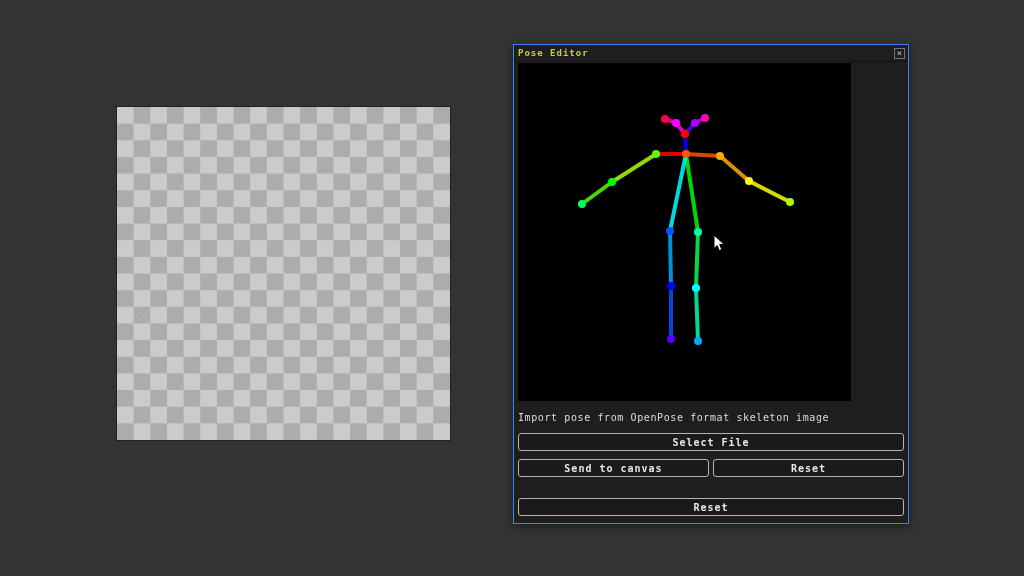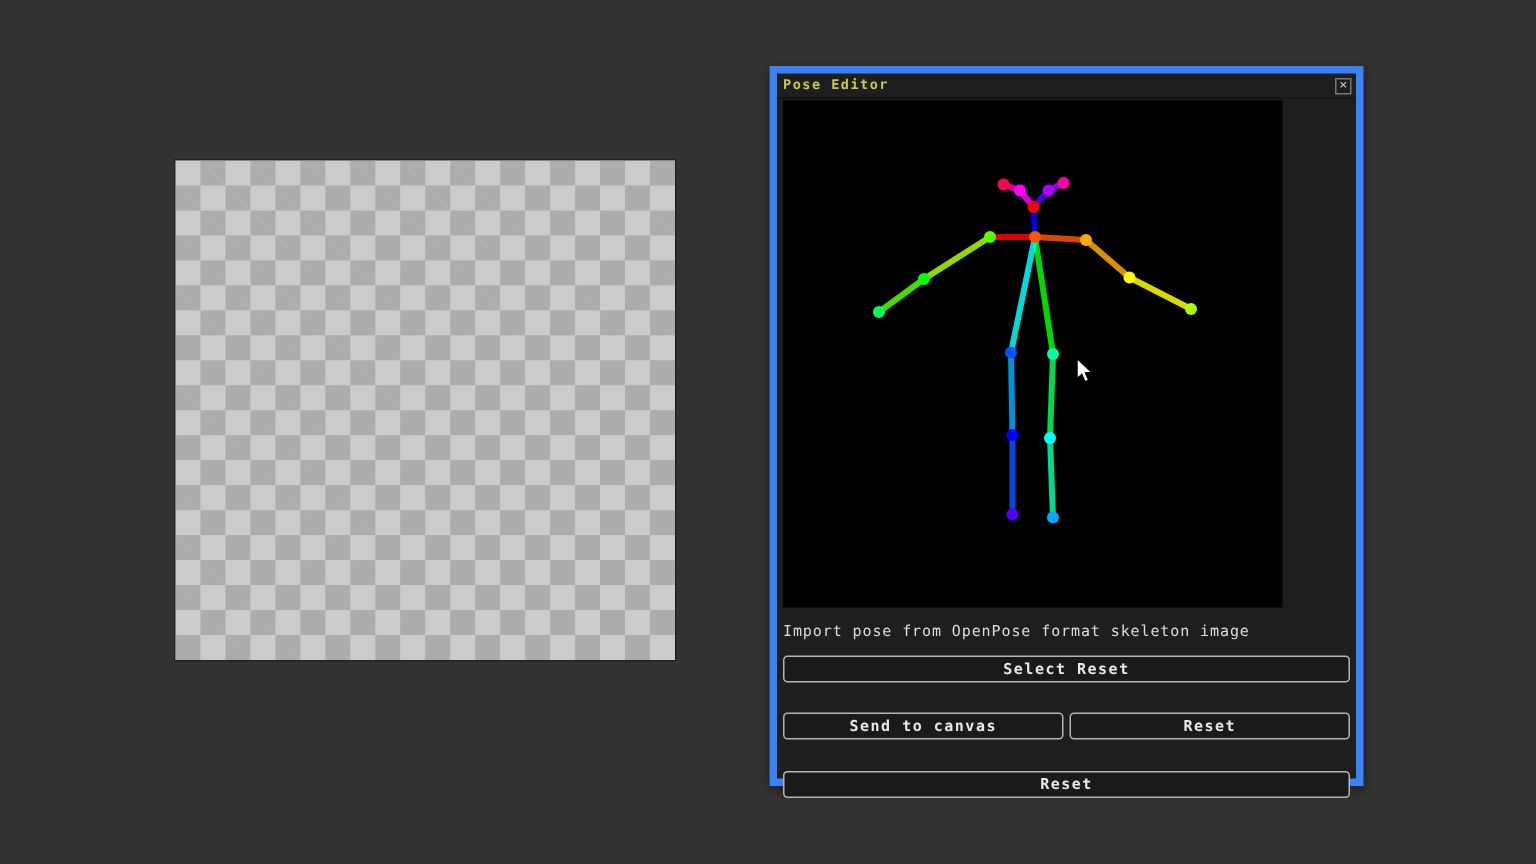--- a/index.html
+++ b/index.html
@@ -17,21 +17,21 @@
       linear-gradient(45deg,var(--checker-dark,#acacac) 25%,transparent 25%,transparent 75%,var(--checker-dark,#acacac) 75%);
     background-position:0 0,16.65px 16.65px;
     background-size:33.3px 33.3px;
     box-shadow:0 0 0 1px rgba(0,0,0,0.35);
   }
   
   .dialog{
     position:absolute;left:513px;top:44px;width:396px;height:480px;
     box-sizing:border-box;
     background:#1e1e1e;
-    border:5px solid #3b82f6;
+    border:1px solid #3b82f6;
     box-shadow:0 2px 8px rgba(0,0,0,0.5);
   }
   .titlebar{
     position:relative;height:17px;
     display:flex;align-items:center;
     padding:0 4px;box-sizing:border-box;
     border-bottom:1px solid #141414;
   }
   .title{
     color:#cccc44;font-size:9px;font-weight:bold;letter-spacing:1px;
@@ -59,21 +59,21 @@
     display:block;box-sizing:border-box;
     height:18px;width:100%;
     background:#1a1a1a;
     border:1px solid #b5b5b5;border-radius:3px;
     color:#e8e8e8;font-family:"DejaVu Sans Mono",monospace;
     font-size:10px;font-weight:bold;letter-spacing:1px;
     text-align:center;line-height:15px;
     cursor:pointer;padding:0;
   }
   .btn-select{margin-top:10px;}
-  .btn-row{display:flex;gap:4px;margin-top:20px;}
+  .btn-row{display:flex;gap:4px;margin-top:8px;}
   .btn-row .btn{flex:1;}
   .btn-cancel{margin-top:21px;}
 </style>
 </head>
 <body style="background: rgb(51, 51, 51);">
 
 <div class="transparency-canvas" style="--checker-light: #cbcbcb; --checker-dark: #acacac;"></div>
 
 <div class="dialog">
   <div class="titlebar">
@@ -122,21 +122,21 @@
           <circle cx="187" cy="55" r="4" fill="#ff00aa"></circle>
           <circle cx="147" cy="56" r="4" fill="#ff0055"></circle>
         </svg>
       <svg id="cursor-svg" class="cursor" width="12" height="18" viewBox="0 0 12 18" style="left: 195px; top: 171px;">
         <polygon points="1,1 1,14.5 4.2,11.6 6.3,16.6 8.8,15.5 6.7,10.6 11,10.3" fill="#ffffff" stroke="#000000" stroke-width="1"></polygon>
       </svg>
     </div>
 
     <div class="instruction">Import pose from OpenPose format skeleton image</div>
 
-    <button class="btn btn-select">Select Reset</button>
+    <button class="btn btn-select">Select File</button>
 
     <div class="btn-row">
       <button class="btn">Send to canvas</button>
       <button class="btn">Reset</button>
     </div>
 
     <button class="btn btn-cancel">Reset</button>
   </div>
 </div>
 

